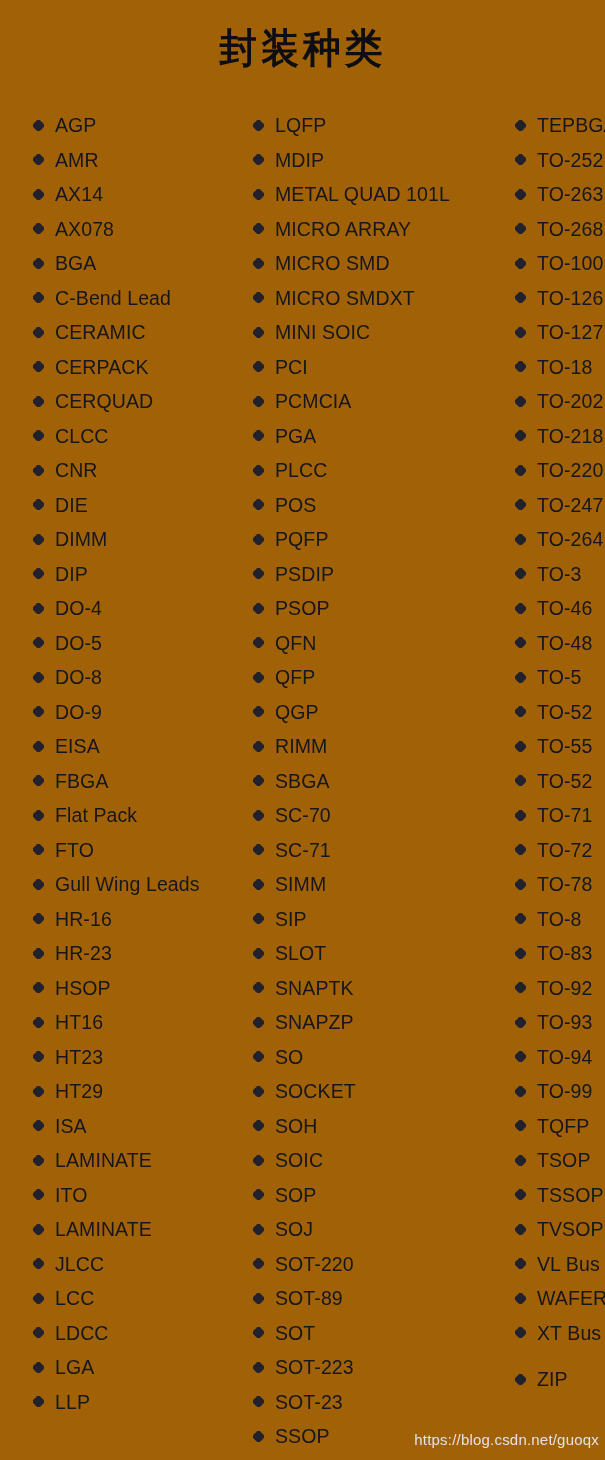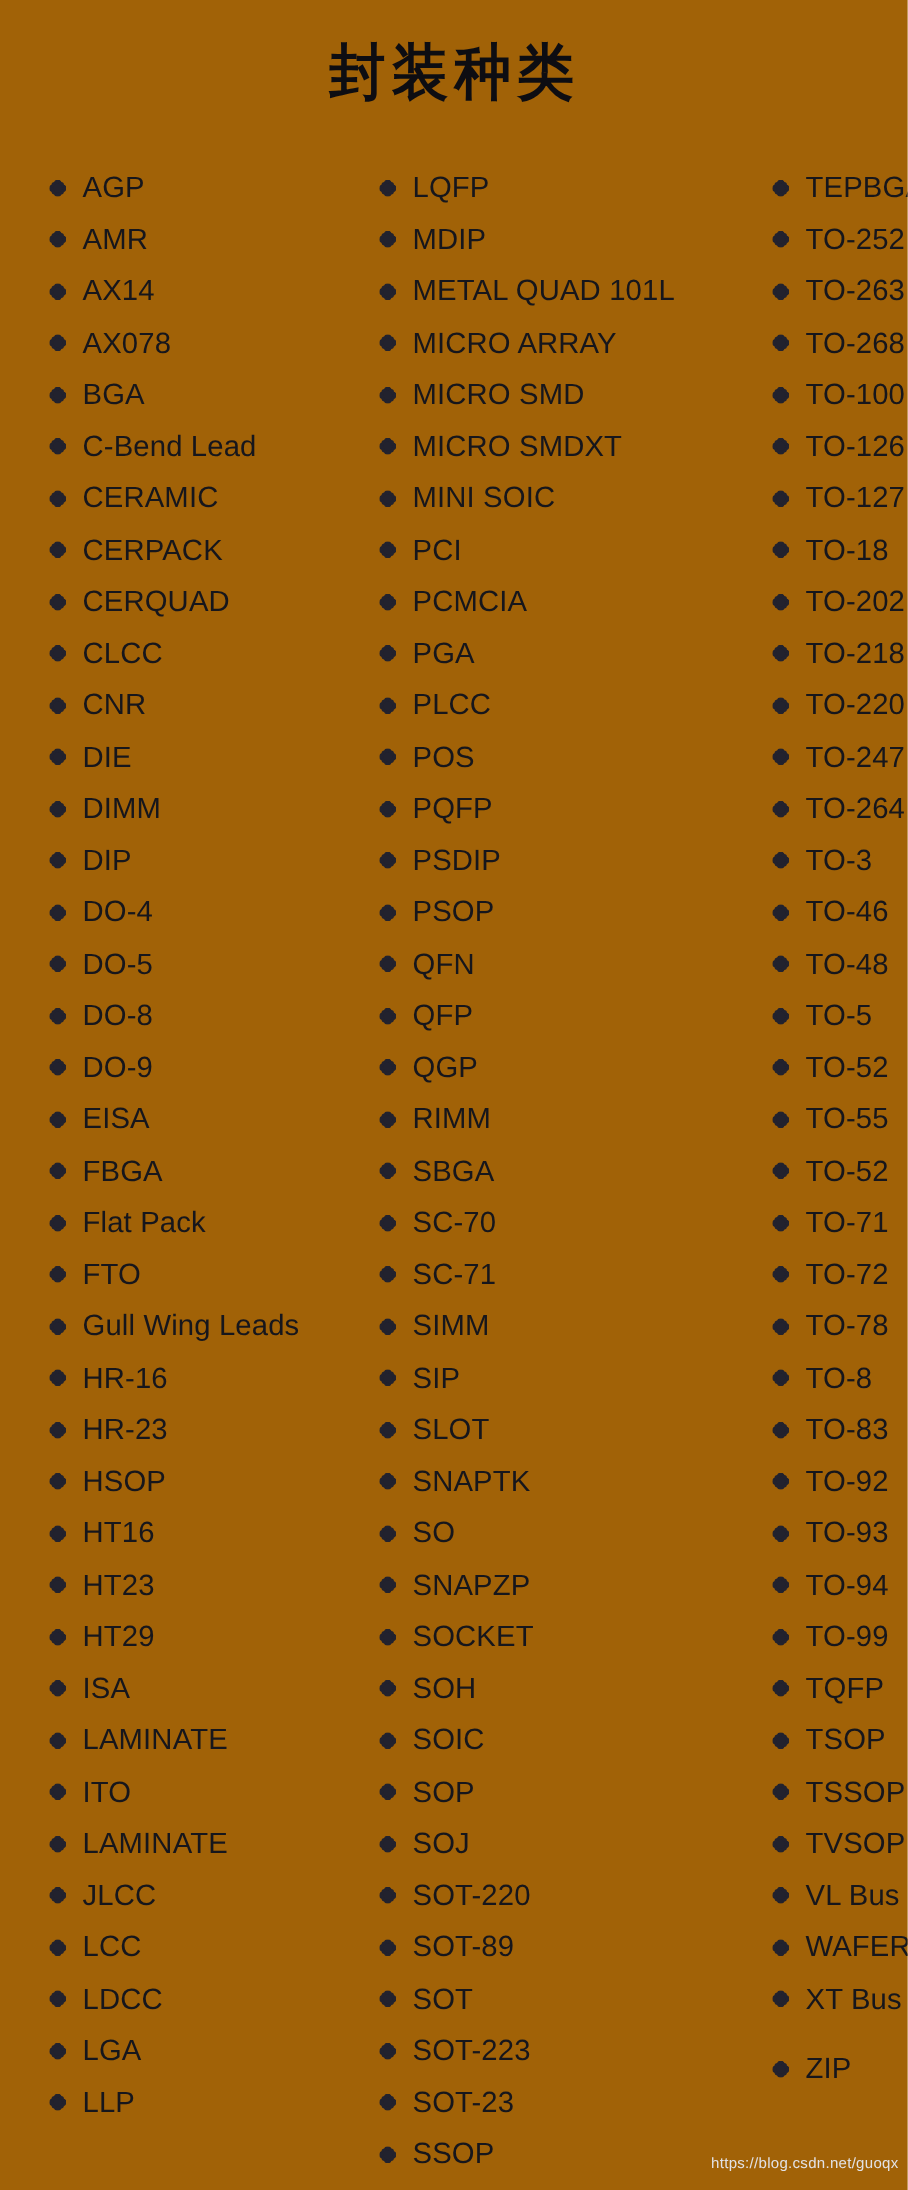--- a/index.html
+++ b/index.html
@@ -88,21 +88,21 @@
     color: #16161c;
     letter-spacing: 0.1px;
     font-weight: 400;
   }
 
   
   .watermark {
     position: absolute;
     right: 6px;
     bottom: 12px;
-    font-size: 10px;
+    font-size: 15px;
     color: #e2e2e6;
     letter-spacing: 0.2px;
     white-space: nowrap;
     user-select: none;
   }
 </style>
 </head>
 <body style="background: rgb(253, 253, 253);">
 
 <div class="page" style="background: #a16207;">
@@ -1276,39 +1276,39 @@
                 <circle cx="10" cy="15.8" r="4.6"></circle>
                 <circle cx="4.2" cy="10" r="4.6"></circle>
                 <circle cx="6" cy="6" r="3.5"></circle>
                 <circle cx="14" cy="6" r="3.5"></circle>
                 <circle cx="14" cy="14" r="3.5"></circle>
                 <circle cx="6" cy="14" r="3.5"></circle>
                 <circle cx="10" cy="10" r="5.4"></circle>
               </g>
             </svg>
           </span>
+          <span class="label">SNAPZP</span>
+        </div>
+        <div class="item">
+          <span class="bullet">
+            <svg viewBox="0 0 20 20" width="11" height="11">
+              <g fill="#22222e">
+                <circle cx="10" cy="4.2" r="4.6"></circle>
+                <circle cx="15.8" cy="10" r="4.6"></circle>
+                <circle cx="10" cy="15.8" r="4.6"></circle>
+                <circle cx="4.2" cy="10" r="4.6"></circle>
+                <circle cx="6" cy="6" r="3.5"></circle>
+                <circle cx="14" cy="6" r="3.5"></circle>
+                <circle cx="14" cy="14" r="3.5"></circle>
+                <circle cx="6" cy="14" r="3.5"></circle>
+                <circle cx="10" cy="10" r="5.4"></circle>
+              </g>
+            </svg>
+          </span>
           <span class="label">SO</span>
-        </div>
-        <div class="item">
-          <span class="bullet">
-            <svg viewBox="0 0 20 20" width="11" height="11">
-              <g fill="#22222e">
-                <circle cx="10" cy="4.2" r="4.6"></circle>
-                <circle cx="15.8" cy="10" r="4.6"></circle>
-                <circle cx="10" cy="15.8" r="4.6"></circle>
-                <circle cx="4.2" cy="10" r="4.6"></circle>
-                <circle cx="6" cy="6" r="3.5"></circle>
-                <circle cx="14" cy="6" r="3.5"></circle>
-                <circle cx="14" cy="14" r="3.5"></circle>
-                <circle cx="6" cy="14" r="3.5"></circle>
-                <circle cx="10" cy="10" r="5.4"></circle>
-              </g>
-            </svg>
-          </span>
-          <span class="label">SNAPZP</span>
         </div>
         <div class="item">
           <span class="bullet">
             <svg viewBox="0 0 20 20" width="11" height="11">
               <g fill="#22222e">
                 <circle cx="10" cy="4.2" r="4.6"></circle>
                 <circle cx="15.8" cy="10" r="4.6"></circle>
                 <circle cx="10" cy="15.8" r="4.6"></circle>
                 <circle cx="4.2" cy="10" r="4.6"></circle>
                 <circle cx="6" cy="6" r="3.5"></circle>

